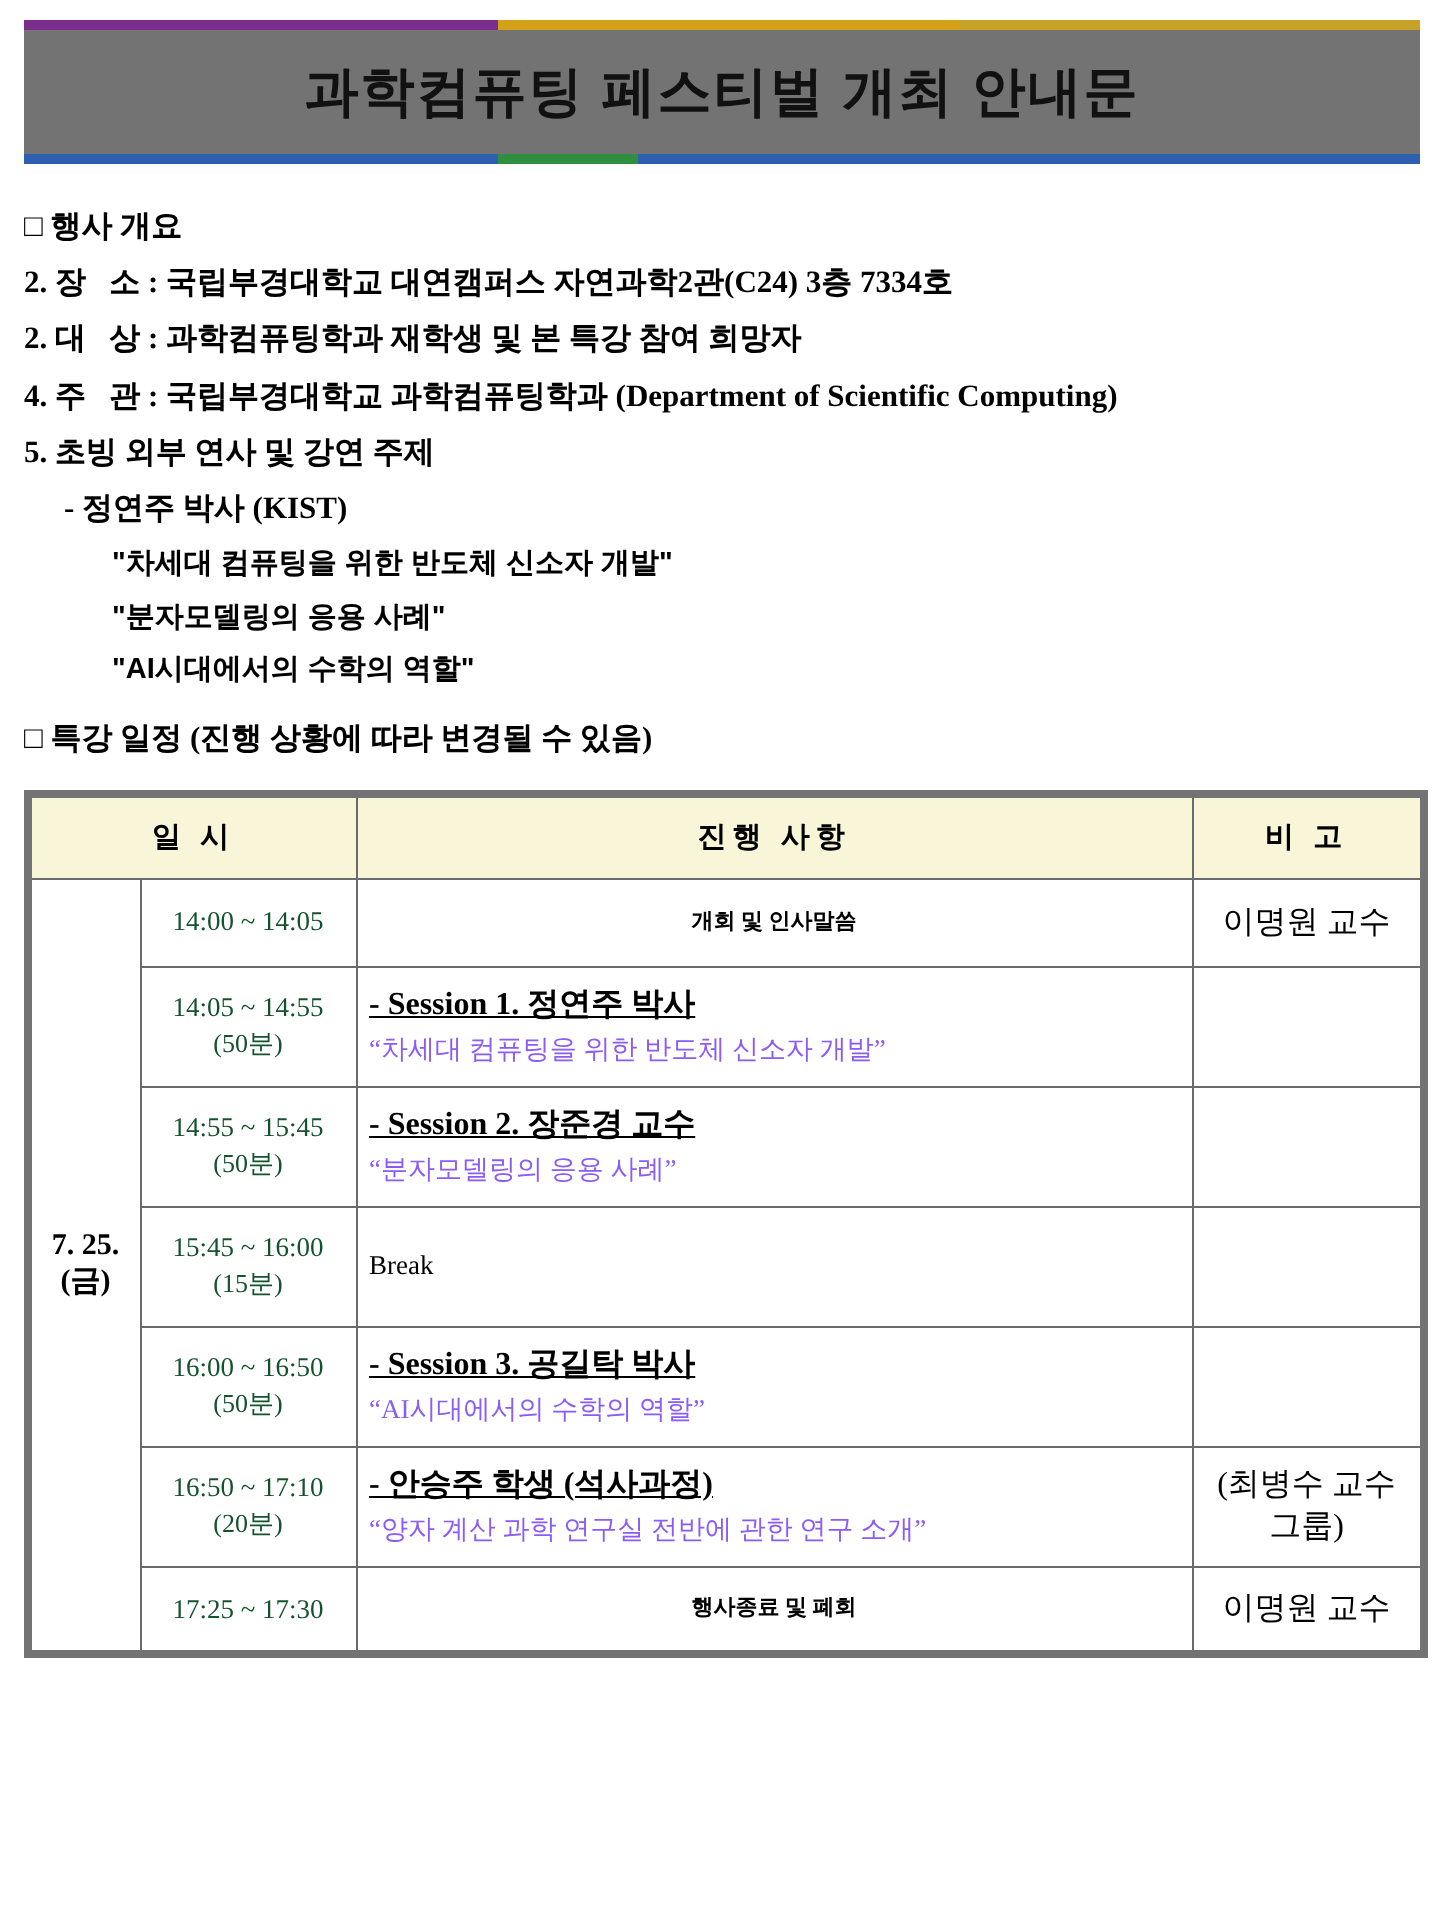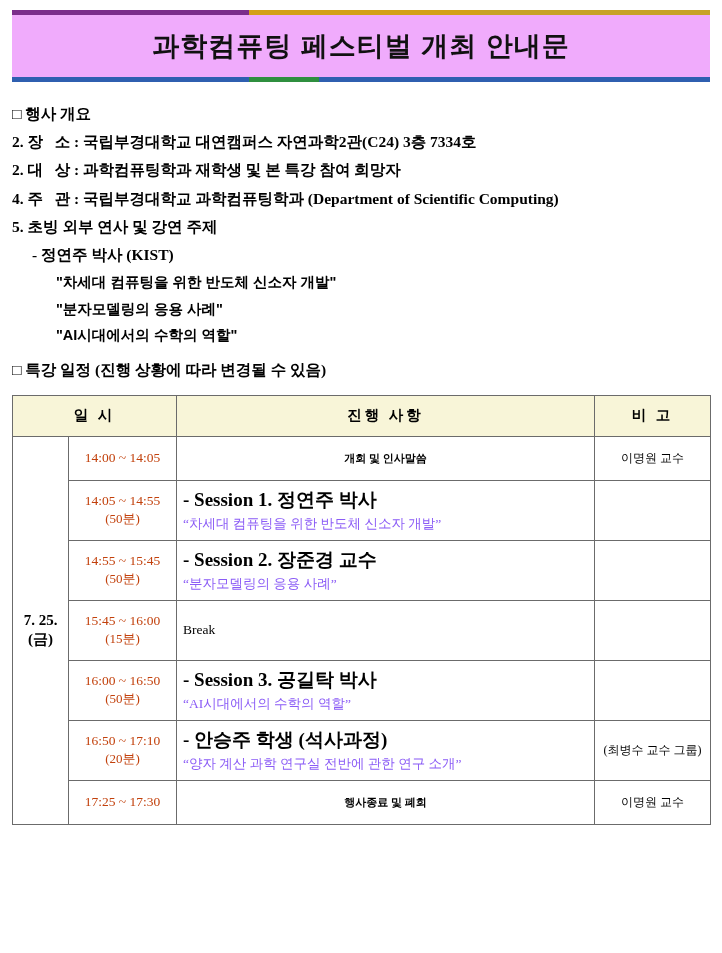--- a/index.html
+++ b/index.html
@@ -32,21 +32,21 @@
     position: absolute;
     left: 0; right: 0;
     height: 5px;
   }
   .banner .bar-top { top: 0; }
   .banner .bar-bot { bottom: 0; }
   .bar-seg { position: absolute; top: 0; height: 100%; }
   .banner .title-box {
     position: absolute;
     left: 0; right: 0; top: 5px; bottom: 5px;
-    background: #f0abfc;
+    background: #737373;
     display: flex;
     align-items: center;
     justify-content: center;
   }
   .banner .title-text {
     font-family: "Liberation Sans", sans-serif;
     font-weight: bold;
     font-size: 27px;
     letter-spacing: 1px;
     color: #111111;
@@ -73,21 +73,21 @@
   .sec-head2 { margin-top: 8px; }
 
   
   .table-wrap {
     margin-top: 10px;
   }
   table.schedule {
     width: 698px;
     border-collapse: collapse;
     table-layout: fixed;
-    border: 1px solid #737373;
+    border: 4px solid #737373;
   }
   table.schedule th,
   table.schedule td {
     border: 1px solid #6b6b6b;
     padding: 4px 6px;
     vertical-align: middle;
   }
   table.schedule thead th {
     background: #f8f5d8;
     text-align: center;
@@ -104,46 +104,47 @@
   td.date-cell {
     text-align: center;
     font-weight: bold;
     font-size: 15px;
     line-height: 1.25;
   }
   td.time-cell {
     text-align: center;
     font-size: 13.5px;
     line-height: 1.45;
-    color: #c2410c;
+    color: #14532d;
   }
   td.time-cell .dur { font-size: 13px; }
   td.prog-cell {
     font-size: 14px;
     line-height: 1.5;
   }
   td.prog-cell.center {
     text-align: center;
     font-weight: bold;
     font-size: 11px;
   }
   td.prog-cell .sess {
     font-weight: bold;
-    font-size: 19px;
+    font-size: 16px;
+    text-decoration: underline;
   }
   td.prog-cell .sub {
     font-size: 13.5px;
     color: #8b5cf6;
   }
   td.prog-cell .plain {
     font-size: 13.5px;
   }
   td.note-cell {
     text-align: center;
-    font-size: 12px;
+    font-size: 16px;
   }
   .row-h1 { height: 44px; }
   .row-h2 { height: 60px; }
 </style>
 </head>
 <body>
 
 <div class="page">
 
   <div class="banner">

